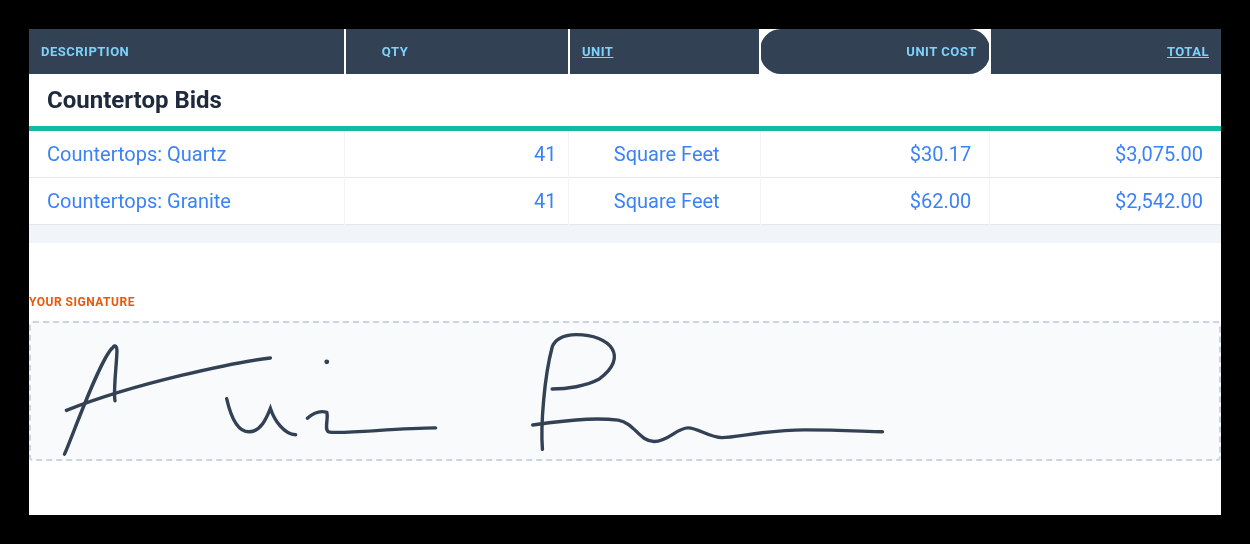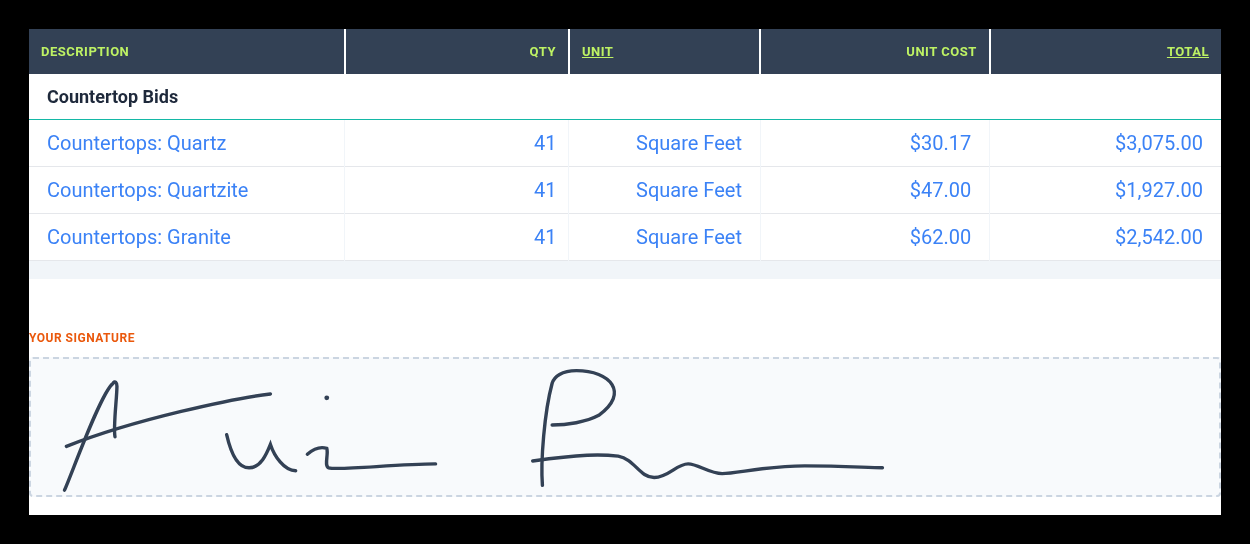--- a/index.html
+++ b/index.html
@@ -23,75 +23,76 @@
       width: 100%;
     }
     table {
       width: 100%;
       border-collapse: collapse;
     }
     thead tr {
       background: #334155;
     }
     thead th {
-      color: #bef264;
+      color: #7dd3fc;
       font-size: 13px;
       font-weight: 700;
       letter-spacing: 0.5px;
       padding: 15px 12px;
       text-align: left;
       border-right: 2px solid #fff;
       text-transform: uppercase;
     }
     thead th:last-child {
       border-right: none;
       text-decoration: underline;
     }
     thead th.col-qty {
-      text-align: right;
+      text-align: left;
       padding-left: 36px;
     }
     thead th.col-unit-cost {
       text-align: right;
+      border-radius: 21px;
     }
     thead th.col-total {
       text-align: right;
     }
     .col-desc { width: 310px; }
     .col-qty { width: 220px; }
     .col-unit { width: 188px; text-decoration: underline; }
     .col-unit-cost { width: 225px; }
     .col-total { width: 227px; }
     tbody tr.section-row td {
       padding: 12px 18px;
-      font-size: 18px;
+      font-size: 24px;
       font-weight: 700;
       color: #1e293b;
-      border-bottom: 1px solid #14b8a6;
+      border-bottom: 5px solid #14b8a6;
     }
     tbody tr.data-row {
       border-top: 1px solid #e5e7eb;
       border-bottom: 1px solid #e5e7eb;
     }
     tbody tr.data-row td {
       padding: 11px 18px;
       font-size: 20px;
       color: #3b82f6;
       border-right: 1px solid #f1f5f9;
     }
     tbody tr.data-row td:last-child {
       border-right: none;
       padding-left: 19px;
     }
     tbody tr.data-row td.cell-qty {
       text-align: right;
       padding-right: 12px;
     }
     tbody tr.data-row td.cell-unit {
-      text-align: right;
+      text-align: center;
       padding-left: 22px;
     }
     tbody tr.data-row td.cell-unit-cost {
       text-align: right;
     }
     tbody tr.data-row td.cell-total {
       text-align: right;
     }
     tbody tr.spacer-row td {
       background: #f1f5f9;
@@ -142,27 +143,20 @@
           <td colspan="5">Countertop Bids</td>
         </tr>
         <tr class="data-row">
           <td class="cell-desc">Countertops: Quartz</td>
           <td class="cell-qty">41</td>
           <td class="cell-unit">Square Feet</td>
           <td class="cell-unit-cost">$30.17</td>
           <td class="cell-total">$3,075.00</td>
         </tr>
         <tr class="data-row">
-          <td class="cell-desc">Countertops: Quartzite</td>
-          <td class="cell-qty">41</td>
-          <td class="cell-unit">Square Feet</td>
-          <td class="cell-unit-cost">$47.00</td>
-          <td class="cell-total">$1,927.00</td>
-        </tr>
-        <tr class="data-row">
           <td class="cell-desc">Countertops: Granite</td>
           <td class="cell-qty">41</td>
           <td class="cell-unit">Square Feet</td>
           <td class="cell-unit-cost">$62.00</td>
           <td class="cell-total">$2,542.00</td>
         </tr>
         <tr class="spacer-row">
           <td colspan="5"></td>
         </tr>
       </tbody>

